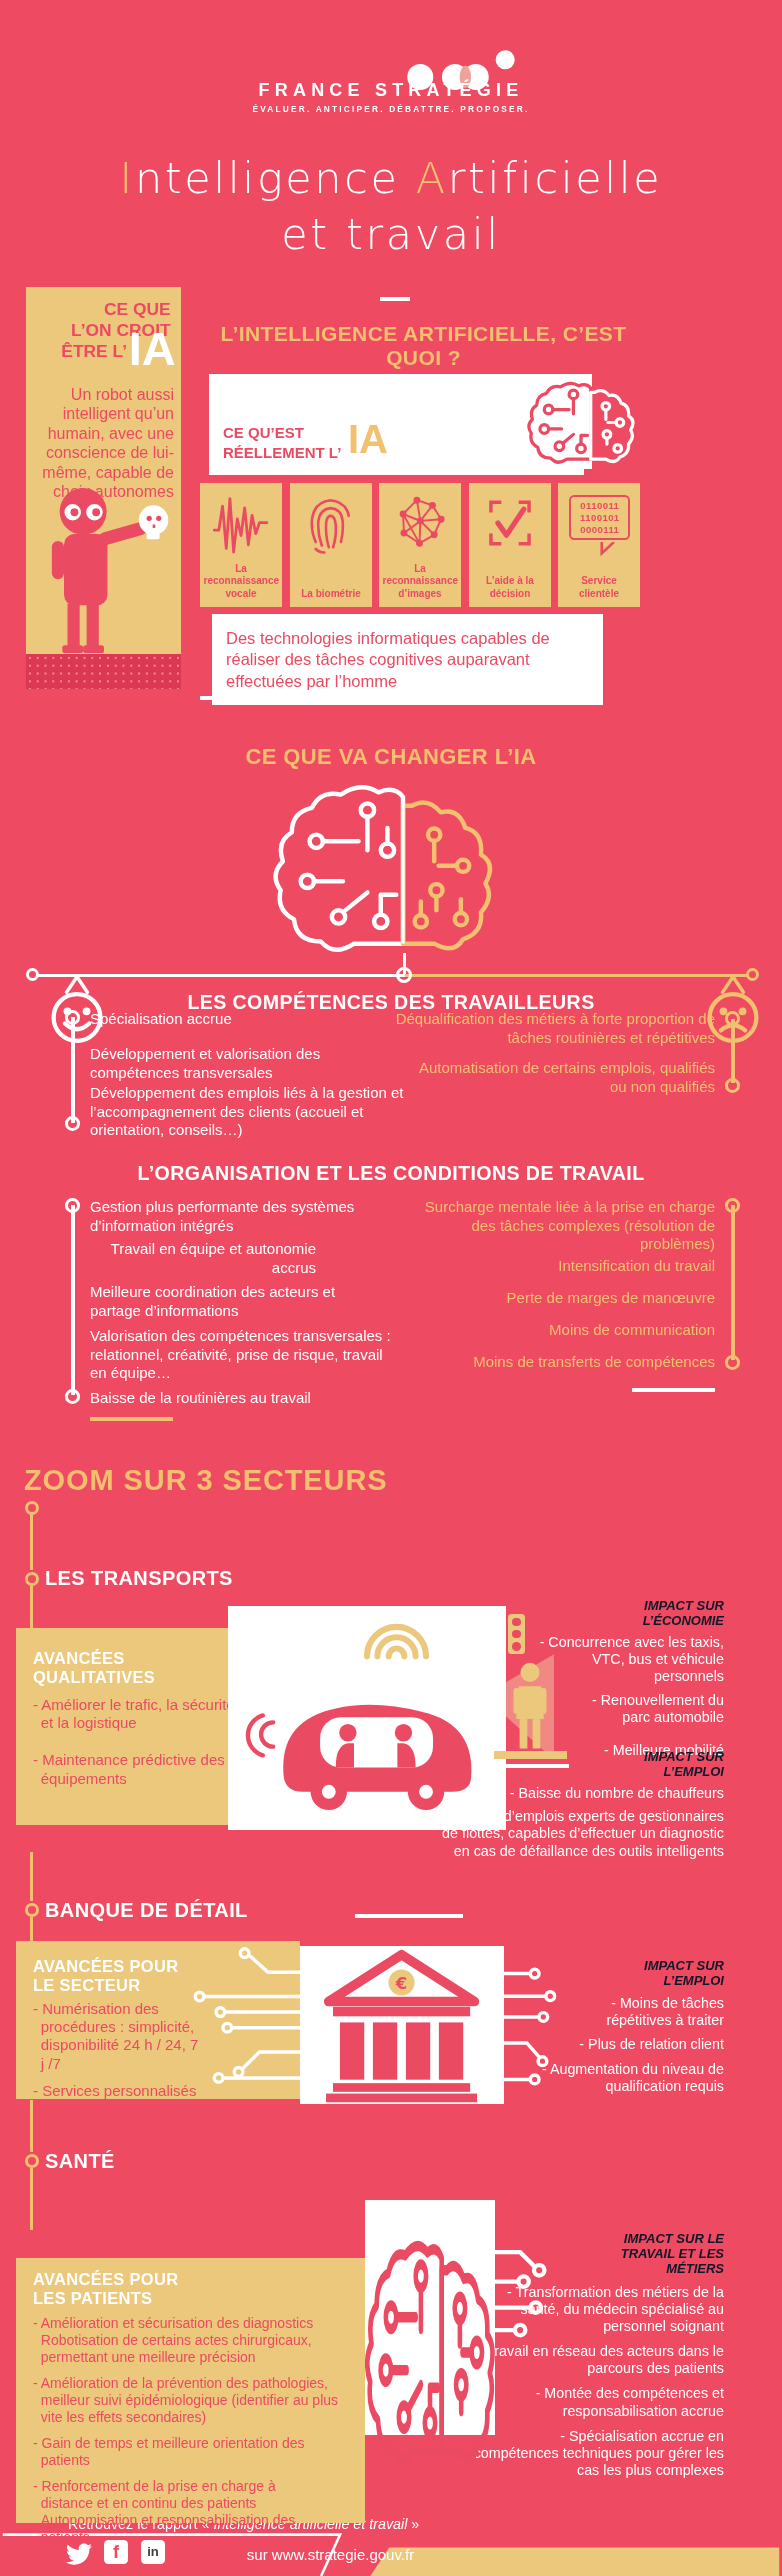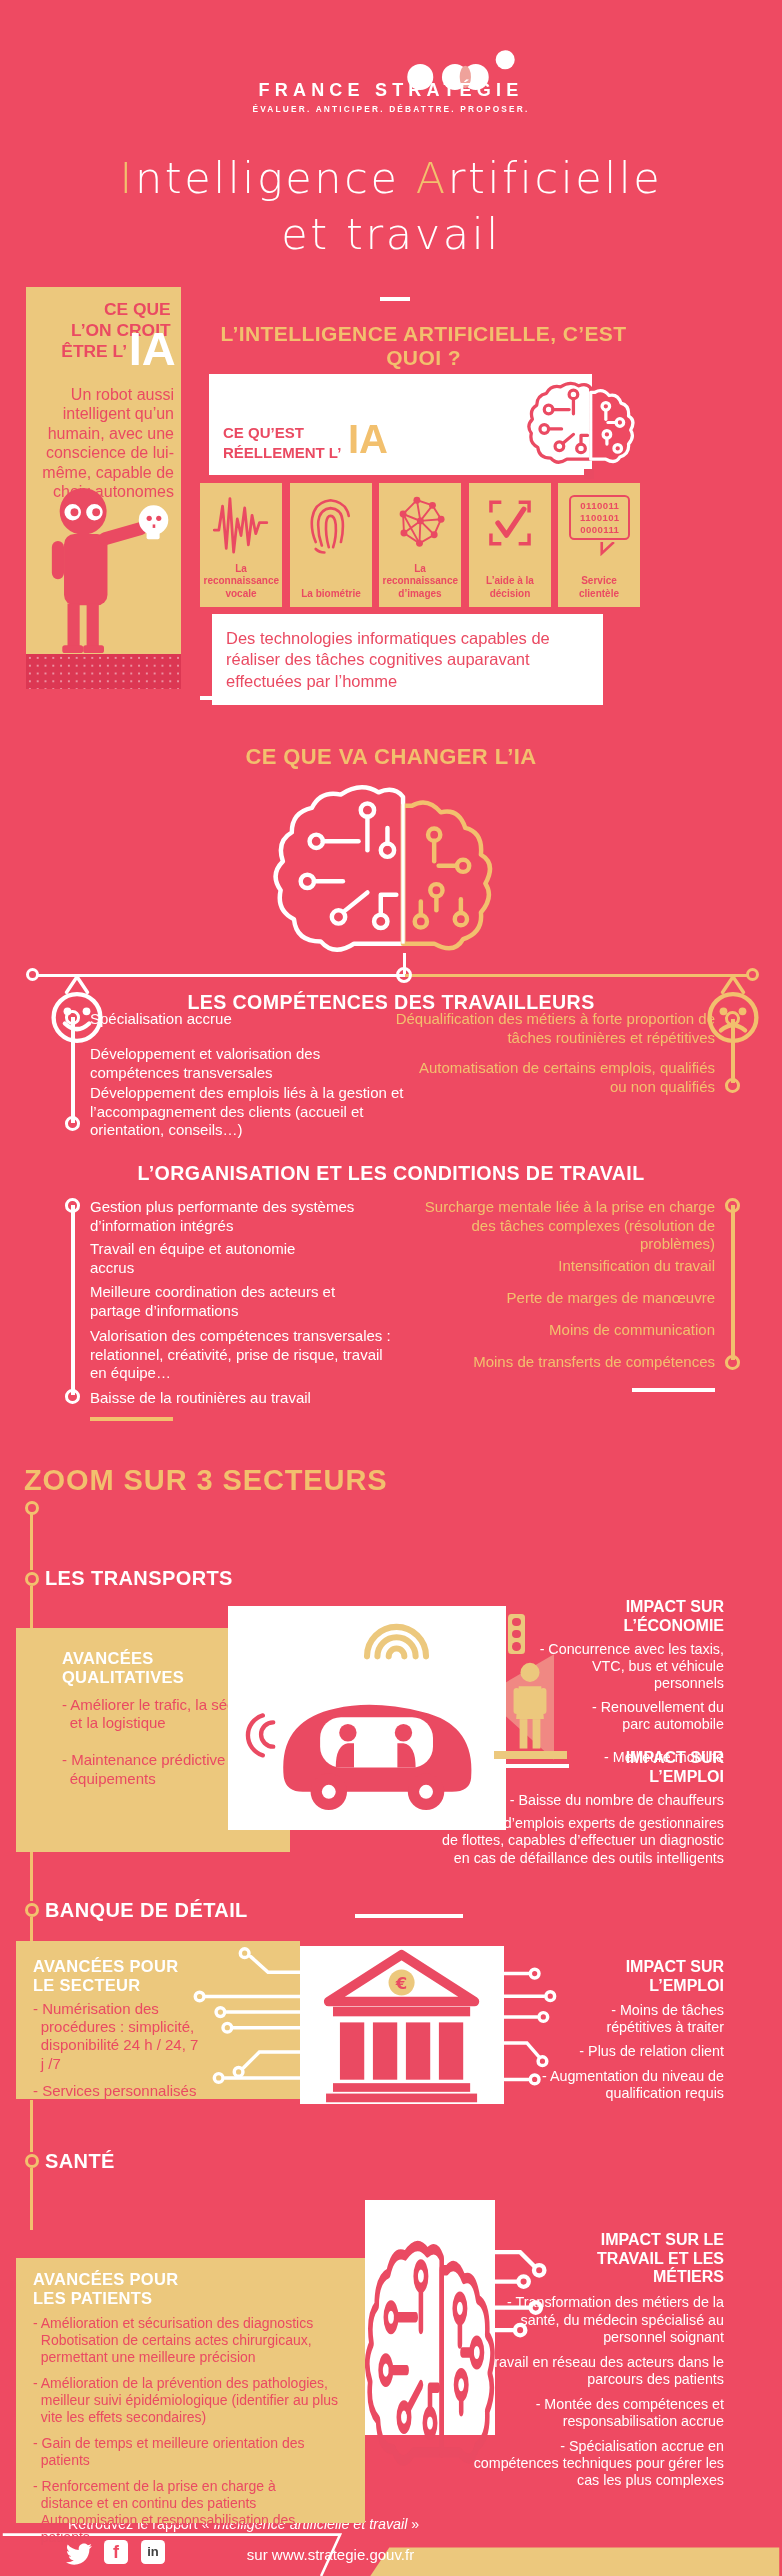--- a/index.html
+++ b/index.html
@@ -18,21 +18,21 @@
   .ring.w{border:3.5px solid #fff;}
   .ring.y{border:3.5px solid #F2C06E;}
   .vline{position:absolute;}
   .vline.w{background:#fff;}
   .vline.y{background:#F2C06E;}
   .item-w{color:#fff;font-size:15px;line-height:1.24;}
   .item-y{color:#F2C06E;font-size:15px;line-height:1.24;}
   .sechead{color:#fff;font-weight:bold;font-size:20px;letter-spacing:0.4px;}
   .advtitle{color:#fff;font-weight:bold;font-size:16.5px;line-height:1.15;letter-spacing:0.3px;}
   .advitem{color:#EA4A62;font-size:15px;line-height:1.22;padding-left:7.8px;text-indent:-7.8px;}
-  .imptitle{color:#ffffff;font-weight:bold;font-size:16px;line-height:1.16;margin-left:auto;}
+  .imptitle{color:#0f172a;font-weight:bold;font-size:13px;line-height:1.16;margin-left:auto;font-style:italic;}
   .impitem{color:#fff;font-size:14.3px;line-height:1.2;margin-left:auto;}
   .cardlabel{position:absolute;left:3.5px;right:3.5px;bottom:7px;text-align:center;
              color:#EA4A62;font-weight:bold;font-size:10px;line-height:1.25;}
   svg{display:block;}
 </style>
 </head>
 <body>
 
 <div id="page">
 
@@ -270,21 +270,21 @@
   <span class="ring y" style="left:725px;top:1078px;width:8.7px;height:8.7px;"></span>
   <div class="abs item-y rt" style="right:67px;top:1010px;width:330px;">Déqualification des métiers à forte proportion de tâches routinières et répétitives</div>
   <div class="abs item-y rt" style="right:67px;top:1059px;width:296px;">Automatisation de certains emplois, qualifiés ou non qualifiés</div>
 
   <div class="abs ctr wh b" style="left:0;top:1162px;width:782px;font-size:19.6px;letter-spacing:0.4px;">L’ORGANISATION ET LES CONDITIONS DE TRAVAIL</div>
 
   <div class="vline w" style="left:71px;top:1205px;width:3.5px;height:190px;"></div>
   <span class="ring w" style="left:65px;top:1198px;width:8.7px;height:8.7px;"></span>
   <span class="ring w" style="left:65px;top:1389px;width:8.7px;height:8.7px;"></span>
   <div class="abs item-w" style="left:90px;top:1198px;width:313px;">Gestion plus performante des systèmes d’information intégrés</div>
-  <div class="abs item-w" style="left:90px;top:1240px;width:226px;">Travail en équipe et autonomie accrus</div>
+  <div class="abs item-w" style="left:90px;top:1240px;width:226px;text-align:right;">Travail en équipe et autonomie accrus</div>
   <div class="abs item-w" style="left:90px;top:1283px;width:300px;">Meilleure coordination des acteurs et partage d’informations</div>
   <div class="abs item-w" style="left:90px;top:1327px;width:304px;">Valorisation des compétences transversales : relationnel, créativité, prise de risque, travail en équipe…</div>
   <div class="abs item-w" style="left:90px;top:1389px;width:304px;">Baisse de la routinières au travail</div>
   <div class="abs" style="left:90px;top:1417px;width:83px;height:4.3px;background:#F2C06E;"></div>
 
   <div class="vline y" style="left:731px;top:1205px;width:3.5px;height:155px;"></div>
   <span class="ring y" style="left:725px;top:1198px;width:8.7px;height:8.7px;"></span>
   <span class="ring y" style="left:725px;top:1355px;width:8.7px;height:8.7px;"></span>
   <div class="abs item-y rt" style="right:67px;top:1198px;width:296px;">Surcharge mentale liée à la prise en charge des tâches complexes (résolution de problèmes)</div>
   <div class="abs item-y rt" style="right:67px;top:1257px;width:296px;">Intensification du travail</div>
@@ -301,21 +301,21 @@
   <div class="vline y" style="left:30px;top:1586px;width:2.6px;height:43px;"></div>
   <div class="vline y" style="left:30px;top:1852px;width:2.6px;height:49px;"></div>
   <span class="ring y" style="left:25px;top:1903px;width:7.8px;height:7.8px;"></span>
   <div class="vline y" style="left:30px;top:1917px;width:2.6px;height:24px;"></div>
   <div class="vline y" style="left:30px;top:2100px;width:2.6px;height:52px;"></div>
   <span class="ring y" style="left:25px;top:2154px;width:7.8px;height:7.8px;"></span>
   <div class="vline y" style="left:30px;top:2168px;width:2.6px;height:62px;"></div>
 
   <div class="abs sechead" style="left:45px;top:1567px;">LES TRANSPORTS</div>
 
-  <div class="abs ybox" style="left:15.6px;top:1628px;width:245px;height:224px;z-index:1;padding-left:29px;">
+  <div class="abs ybox" style="left:15.6px;top:1628px;width:245px;height:197px;z-index:1;">
     <div class="advtitle" style="margin:21px 0 7px 17.4px;max-width:130px;">AVANCÉES QUALITATIVES</div>
     <div class="advitem" style="margin:8.7px 0 0 17.4px;width:198px;">- Améliorer le trafic, la sécurité et la logistique</div>
     <div class="advitem" style="margin:19px 0 0 17.4px;width:198px;">- Maintenance prédictive des équipements</div>
   </div>
 
   <div class="abs panel" style="left:228px;top:1606px;width:278px;height:224px;">
     <svg width="278" height="224" viewBox="0 0 320 258">
       <g fill="none" stroke="#ECC87D" stroke-width="7" stroke-linecap="round">
         <path d="M160 58 A34 34 0 0 1 228 58"></path>
         <path d="M172 58 A22 22 0 0 1 216 58"></path>

